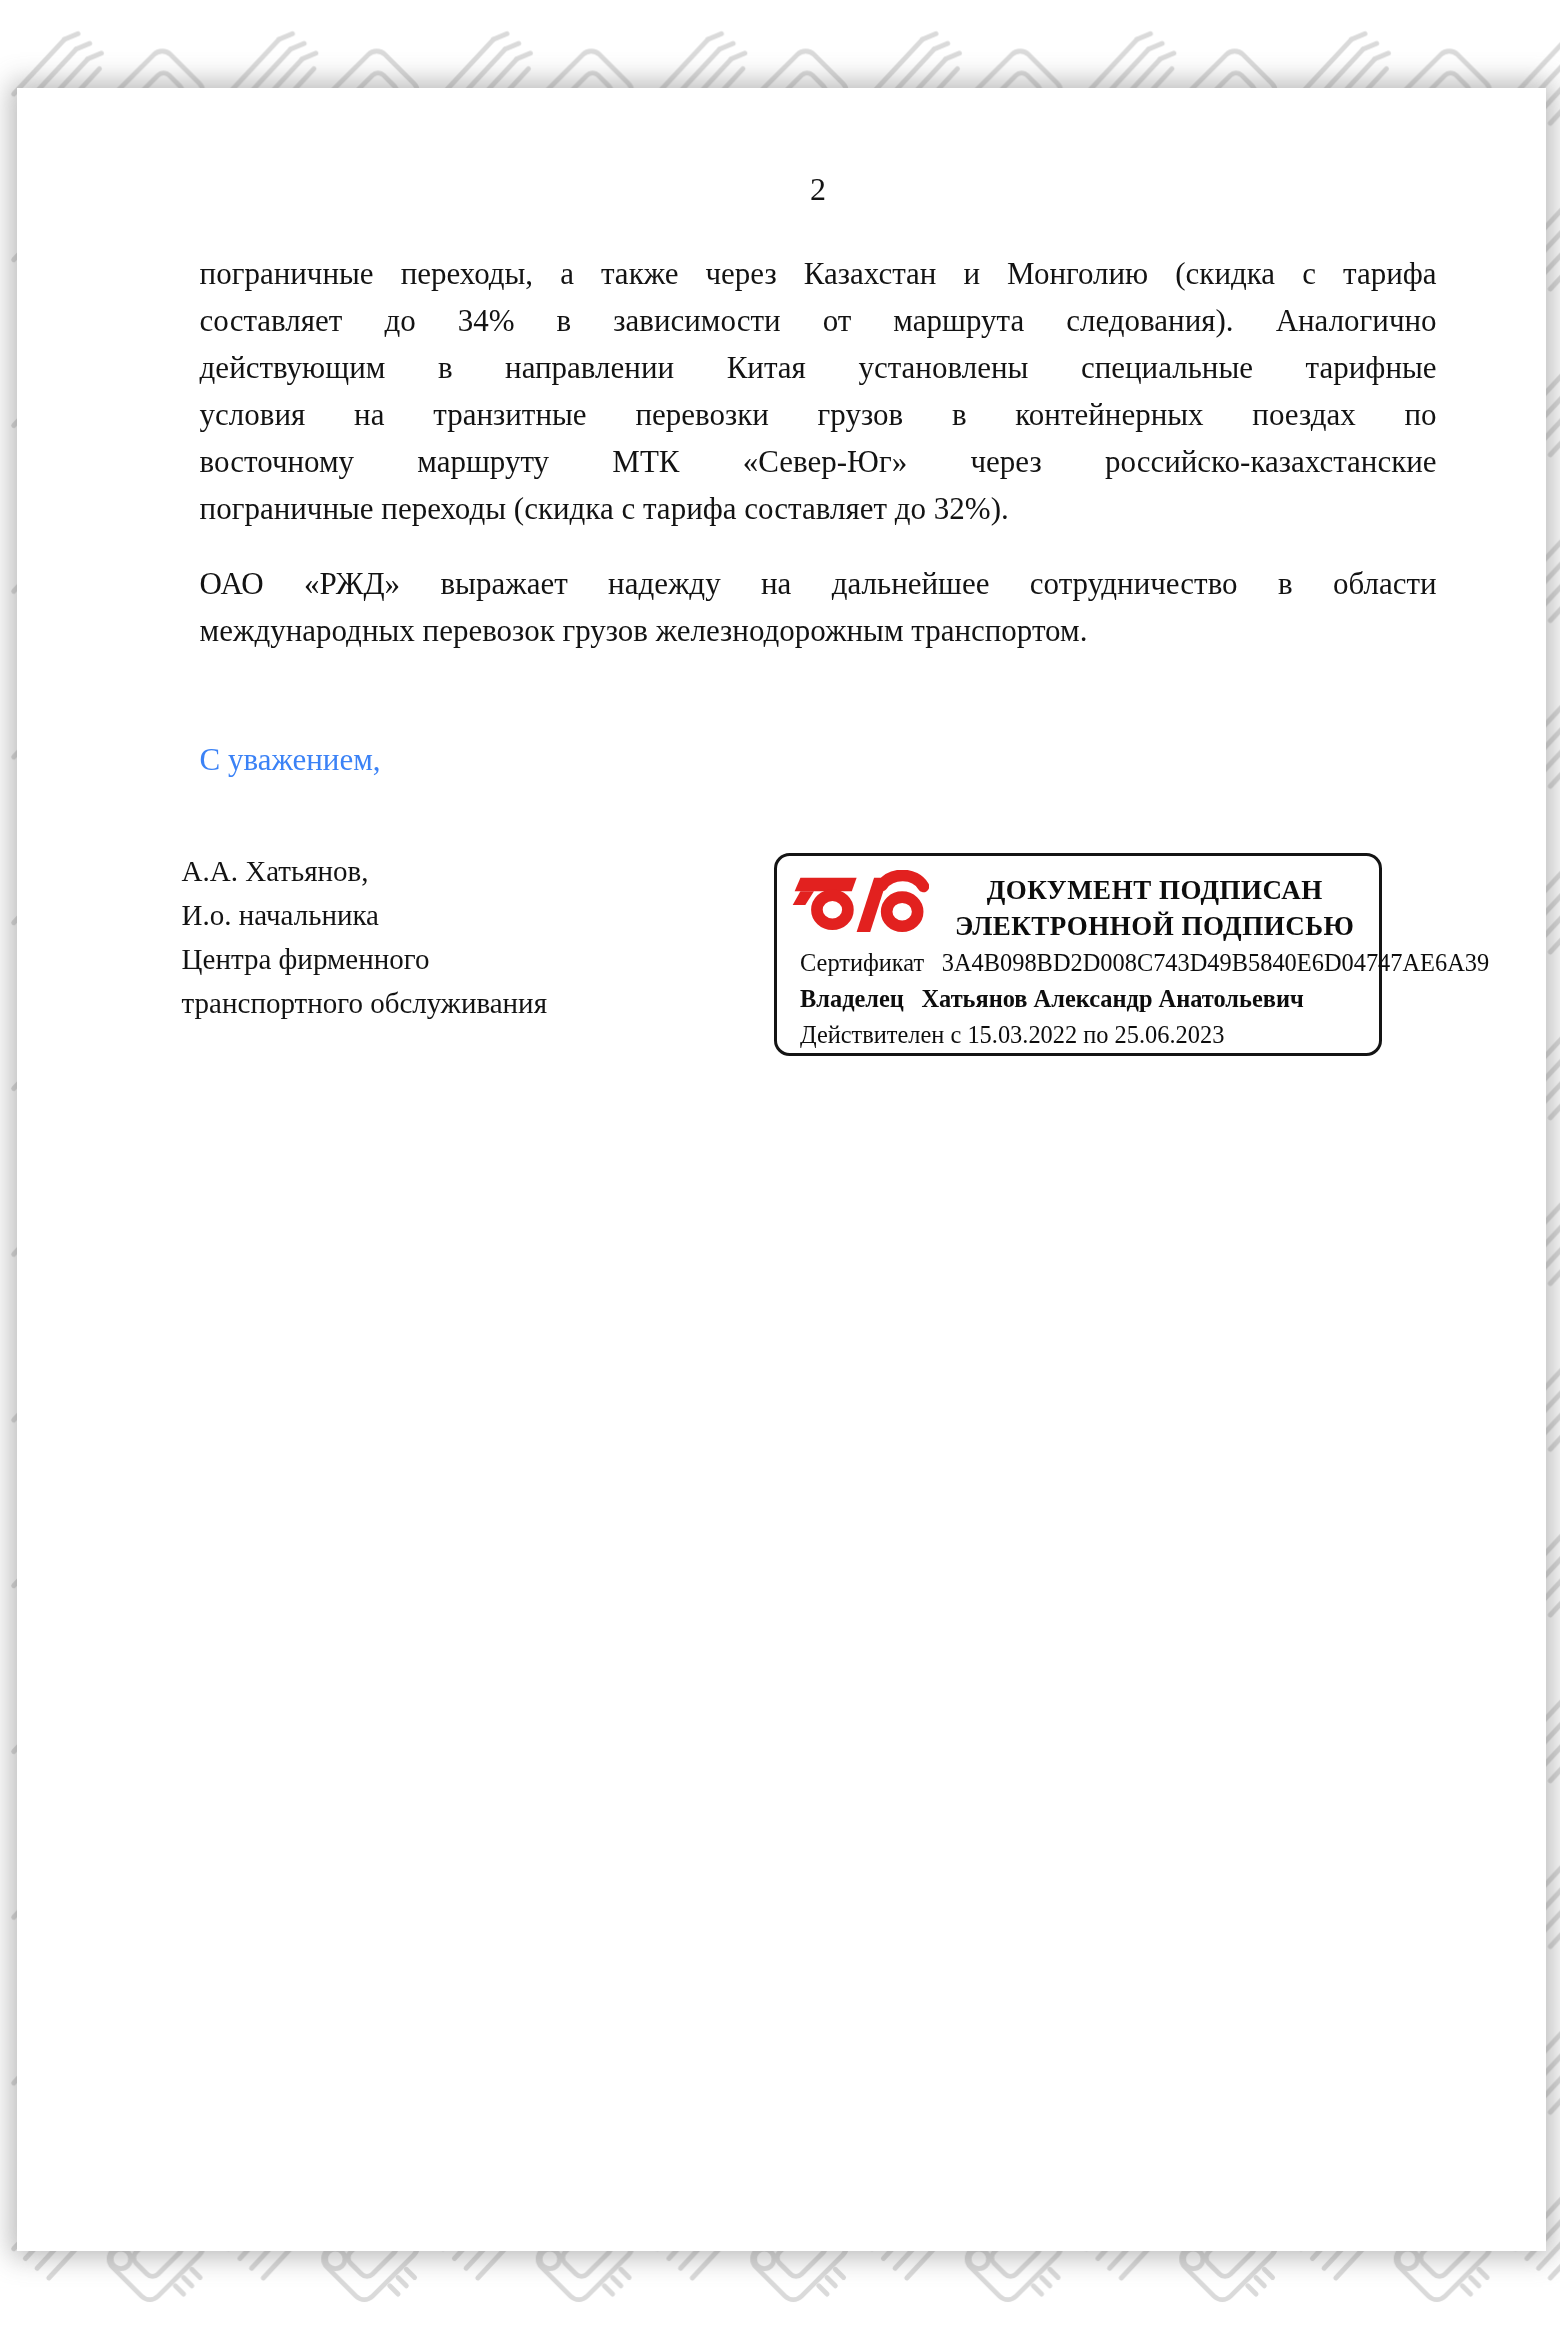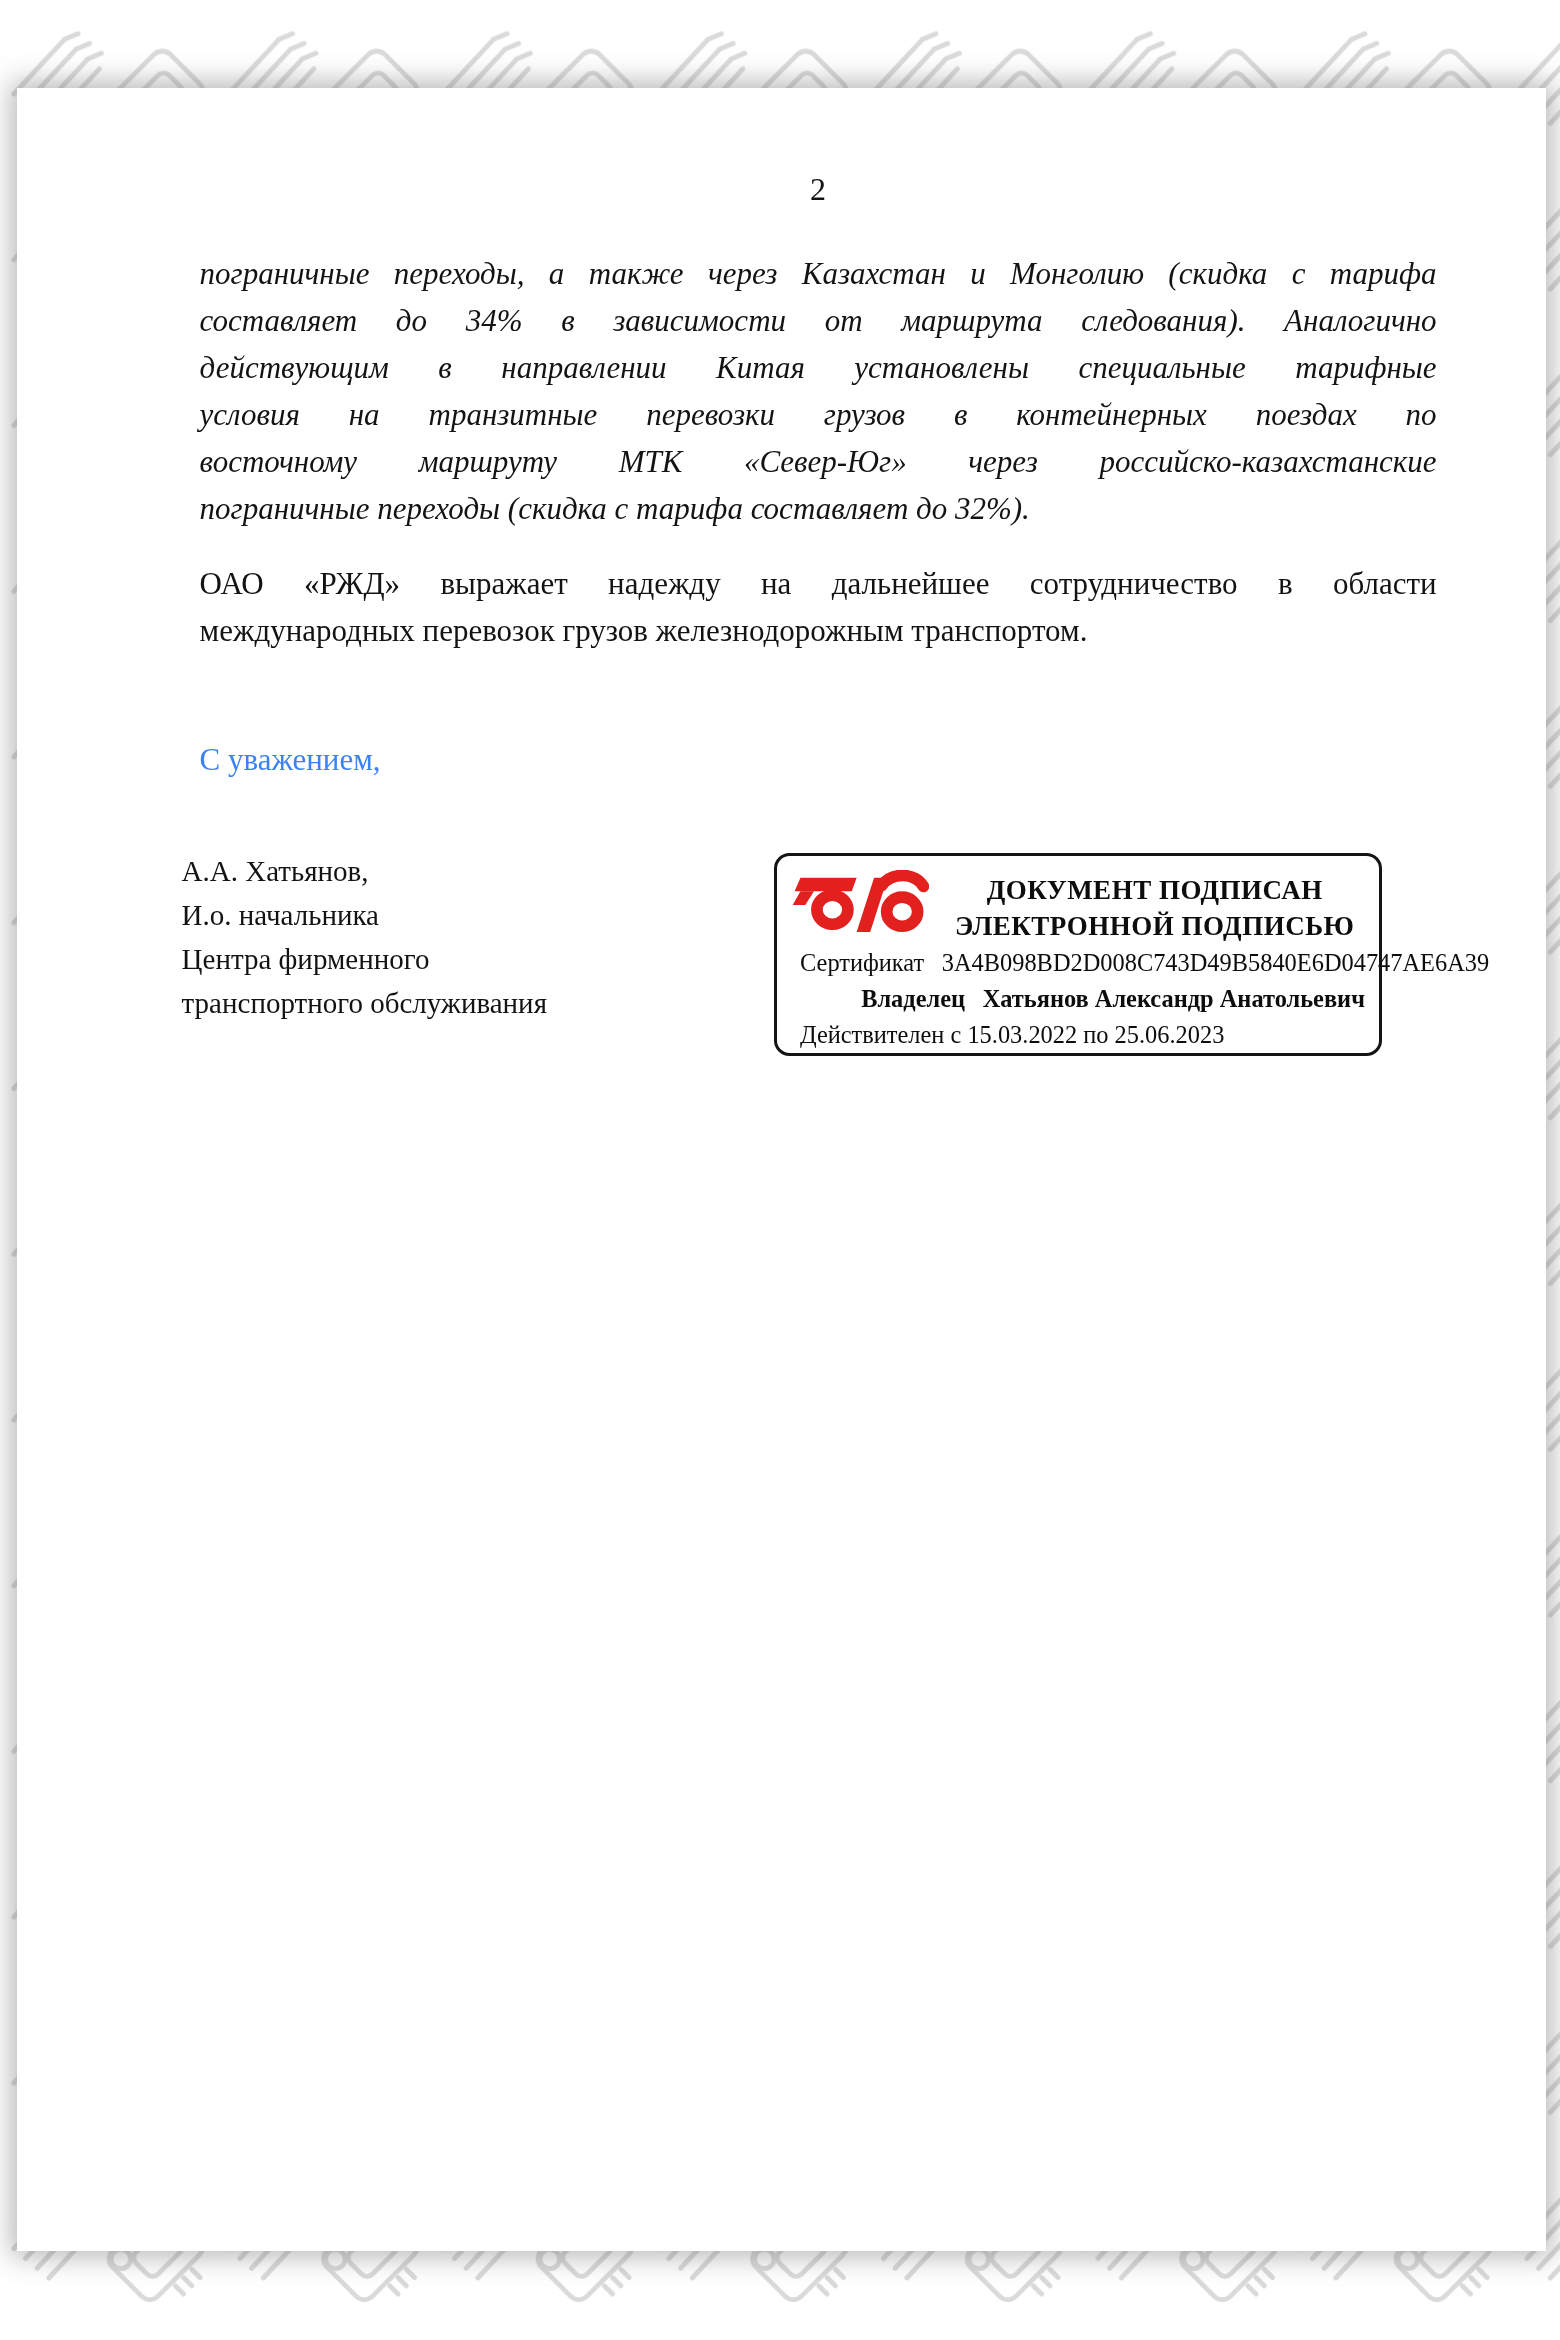--- a/index.html
+++ b/index.html
@@ -14,36 +14,36 @@
     background:#ffffff;z-index:1;
     box-shadow:0 0 25px 5.9px rgba(100,100,100,0.45);
   }
   .page-number{
     position:absolute;left:183px;right:109px;top:82px;
     text-align:center;font-size:32px;line-height:39px;color:#131313;
   }
   .para{position:absolute;left:183px;right:109px;font-size:31px;line-height:47px;color:#131313;}
   .jline{text-align:justify;text-align-last:justify;text-justify:inter-word;}
   .lline{text-align:left;text-align-last:left;}
-  #para1{top:162px;font-style:italic;}
+  #para1{top:162px;}
   #para2{top:472px;}
   #closing{position:absolute;left:183px;top:648px;font-size:31px;line-height:47px;color:#3b82f6;}
   #sigblock{position:absolute;left:165px;top:761px;font-size:29px;line-height:44px;color:#131313;}
   .stamp{
     position:absolute;left:757px;top:765px;width:608px;height:203px;
     background:#ffffff;border:3.9px solid #141414;border-radius:15.6px;box-sizing:border-box;
   }
   .stamp-logo{position:absolute;left:15.6px;top:13.7px;width:137px;height:62px;}
   .stamp-title{
     position:absolute;left:166px;right:11.7px;top:15.6px;text-align:center;
     font-weight:bold;font-size:27px;line-height:36px;color:#0d0d0d;letter-spacing:0.5px;
   }
   .stamp-line{position:absolute;left:23.4px;right:13.7px;font-size:24.4px;line-height:29px;color:#0d0d0d;white-space:nowrap;}
   .sl-cert{top:92px;}
-  .sl-owner{top:128px;font-weight:bold;text-align:right;}
+  .sl-owner{top:128px;font-weight:bold;}
   .sl-valid{top:164px;}
   .sl-label{display:inline-block;margin-right:17.6px;}
 </style>
 </head>
 <body>
 
 <div class="bg-wrap">
   <svg width="1560" height="2341" xmlns="http://www.w3.org/2000/svg" viewBox="0 0 1600 2400">
     <defs>
       <pattern id="orn" width="220" height="170" patternUnits="userSpaceOnUse">

